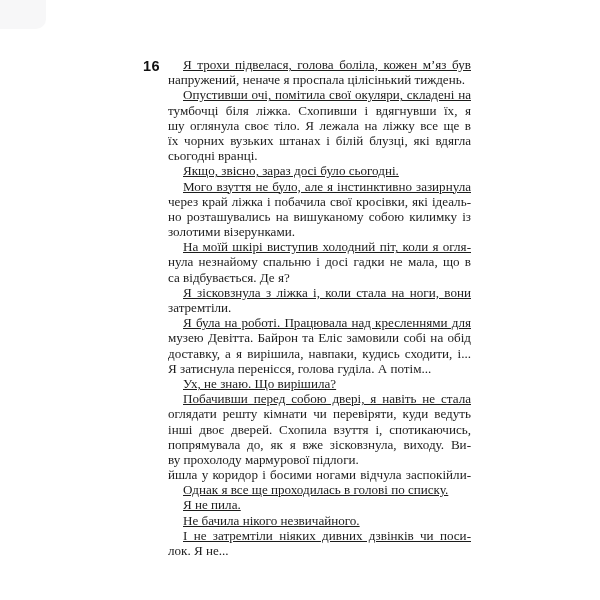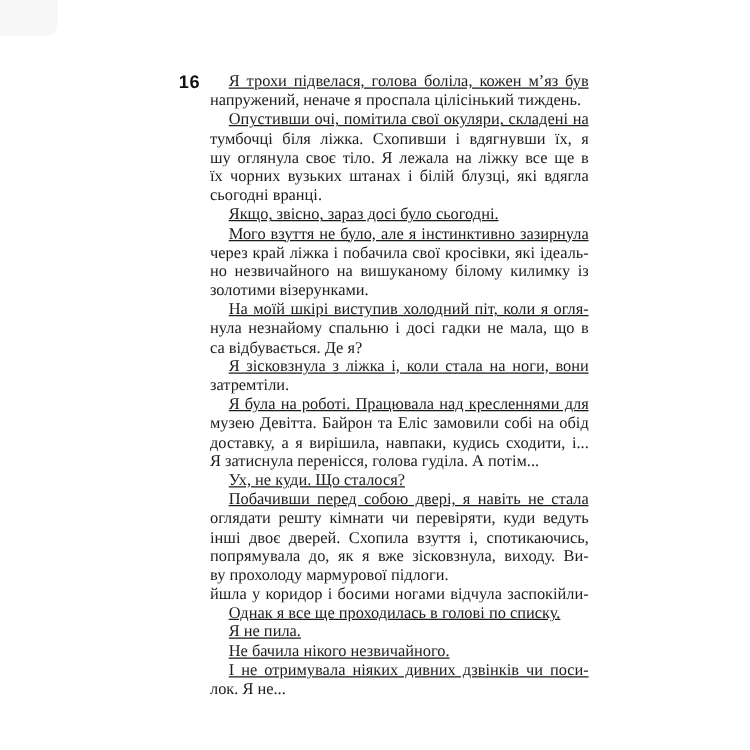--- a/index.html
+++ b/index.html
@@ -72,37 +72,37 @@
       <div class="line i j">Я трохи підвелася, голова боліла, кожен м’яз був</div>
       <div class="line l">напружений, неначе я проспала цілісінький тиждень.</div>
       <div class="line i j">Опустивши очі, помітила свої окуляри, складені на</div>
       <div class="line j">тумбочці біля ліжка. Схопивши і вдягнувши їх, я спер-</div>
       <div class="line j">шу оглянула своє тіло. Я лежала на ліжку все ще в сво-</div>
       <div class="line j">їх чорних вузьких штанах і білій блузці, які вдягла</div>
       <div class="line l">сьогодні вранці.</div>
       <div class="line i l">Якщо, звісно, зараз досі було сьогодні.</div>
       <div class="line i j">Мого взуття не було, але я інстинктивно зазирнула</div>
       <div class="line j">через край ліжка і побачила свої кросівки, які ідеаль-</div>
-      <div class="line j">но незвичайного на вишуканому білому килимку із</div>
+      <div class="line j">но розташувались на вишуканому собою килимку із</div>
       <div class="line l">золотими візерунками.</div>
       <div class="line i j">На моїй шкірі виступив холодний піт, коли я огля-</div>
       <div class="line j">нула незнайому спальню і досі гадки не мала, що в бі-</div>
       <div class="line l">са відбувається. Де я?</div>
       <div class="line i j">Я зісковзнула з ліжка і, коли стала на ноги, вони</div>
       <div class="line l">затремтіли.</div>
       <div class="line i j">Я була на роботі. Працювала над кресленнями для</div>
       <div class="line j">музею Девітта. Байрон та Еліс замовили собі на обід</div>
       <div class="line j">доставку, а я вирішила, навпаки, кудись сходити, і...</div>
       <div class="line l">Я затиснула перенісся, голова гуділа. А потім...</div>
-      <div class="line i l">Ух, не куди. Що сталося?</div>
+      <div class="line i l">Ух, не знаю. Що вирішила?</div>
       <div class="line i j">Побачивши перед собою двері, я навіть не стала</div>
       <div class="line j">оглядати решту кімнати чи перевіряти, куди ведуть</div>
       <div class="line j">інші двоє дверей. Схопила взуття і, спотикаючись,</div>
       <div class="line j">попрямувала до, як я вже зісковзнула, виходу. Ви-</div>
       <div class="line l">ву прохолоду мармурової підлоги.</div>
       <div class="line j">йшла у коридор і босими ногами відчула заспокійли-</div>
       <div class="line i l">Однак я все ще проходилась в голові по списку.</div>
       <div class="line i l">Я не пила.</div>
       <div class="line i l">Не бачила нікого незвичайного.</div>
-      <div class="line i j">І не отримувала ніяких дивних дзвінків чи поси-</div>
+      <div class="line i j">І не затремтіли ніяких дивних дзвінків чи поси-</div>
       <div class="line l">лок. Я не...</div>
     </div>
 </div>
 
 </body></html>

